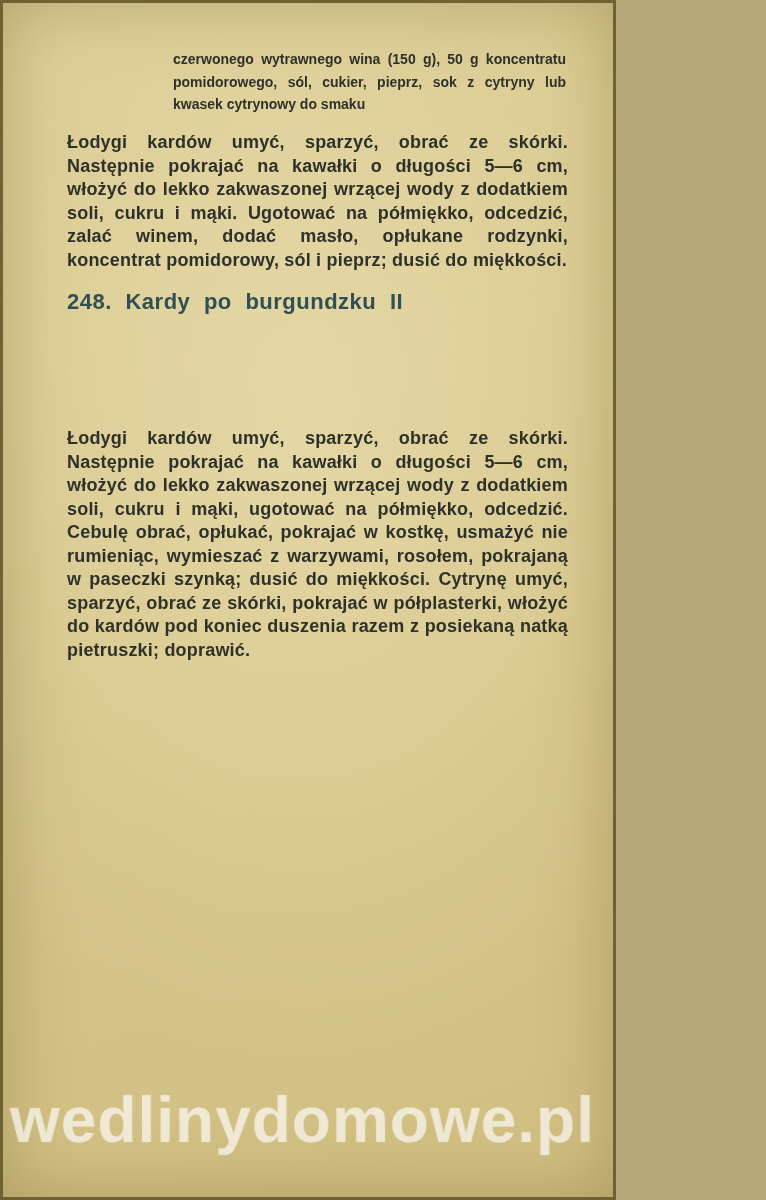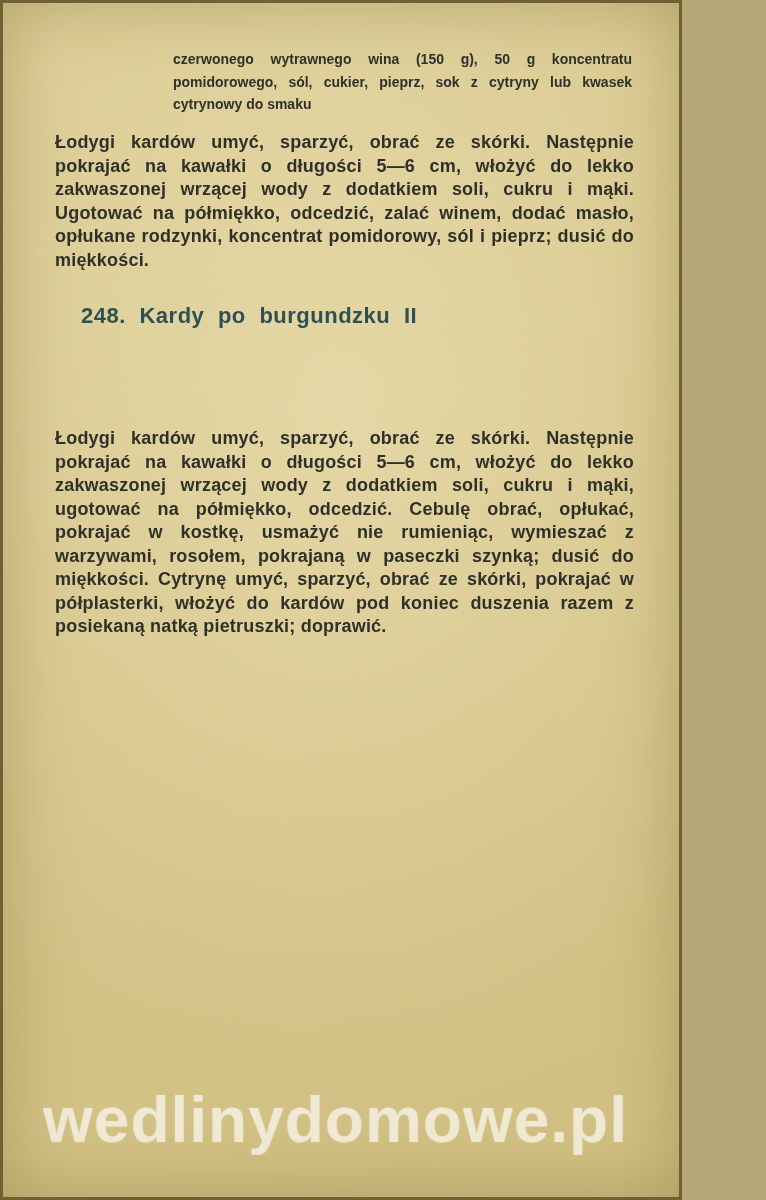--- a/index.html
+++ b/index.html
@@ -7,21 +7,21 @@
     padding: 0;
     background: #b7a878;
   }
   body {
     width: 766px;
     height: 1200px;
     font-family: "Liberation Sans", sans-serif;
   }
   .page {
     position: relative;
-    width: 682px;
+    width: 616px;
     height: 1200px;
     box-sizing: border-box;
     background:
       radial-gradient(ellipse 120% 85% at 50% 35%, rgba(255,248,214,0.35), rgba(0,0,0,0) 65%),
       linear-gradient(160deg, #dccc94 0%, #d6c58a 45%, #d1bf82 100%);
     background-color: var(--paper, #d7c68c);
     border: 3px solid var(--border, #6e6134);
     box-shadow: inset 0 0 70px rgba(115, 96, 40, 0.38);
     overflow: hidden;
   }
@@ -30,34 +30,34 @@
     left: 170px;
     right: 47px;
     font-size: 14px;
     font-weight: 700;
     line-height: 22.5px;
     color: var(--text, #2e3129);
     text-align: justify;
   }
   .bodytext {
     position: absolute;
-    left: 52px;
+    left: 64px;
     right: 45px;
     font-size: 18px;
     font-weight: 700;
     line-height: 23.5px;
     color: var(--text, #2e3129);
     text-align: justify;
     letter-spacing: 0.2px;
   }
   .heading {
     position: absolute;
     left: 64px;
     top: 286px;
-    margin: 14px;
+    margin: 0;
     font-size: 22px;
     font-weight: 700;
     color: var(--heading, #2f4f52);
     letter-spacing: 0.5px;
     word-spacing: 7px;
     white-space: nowrap;
   }
   .watermark {
     position: absolute;
     left: 0;

